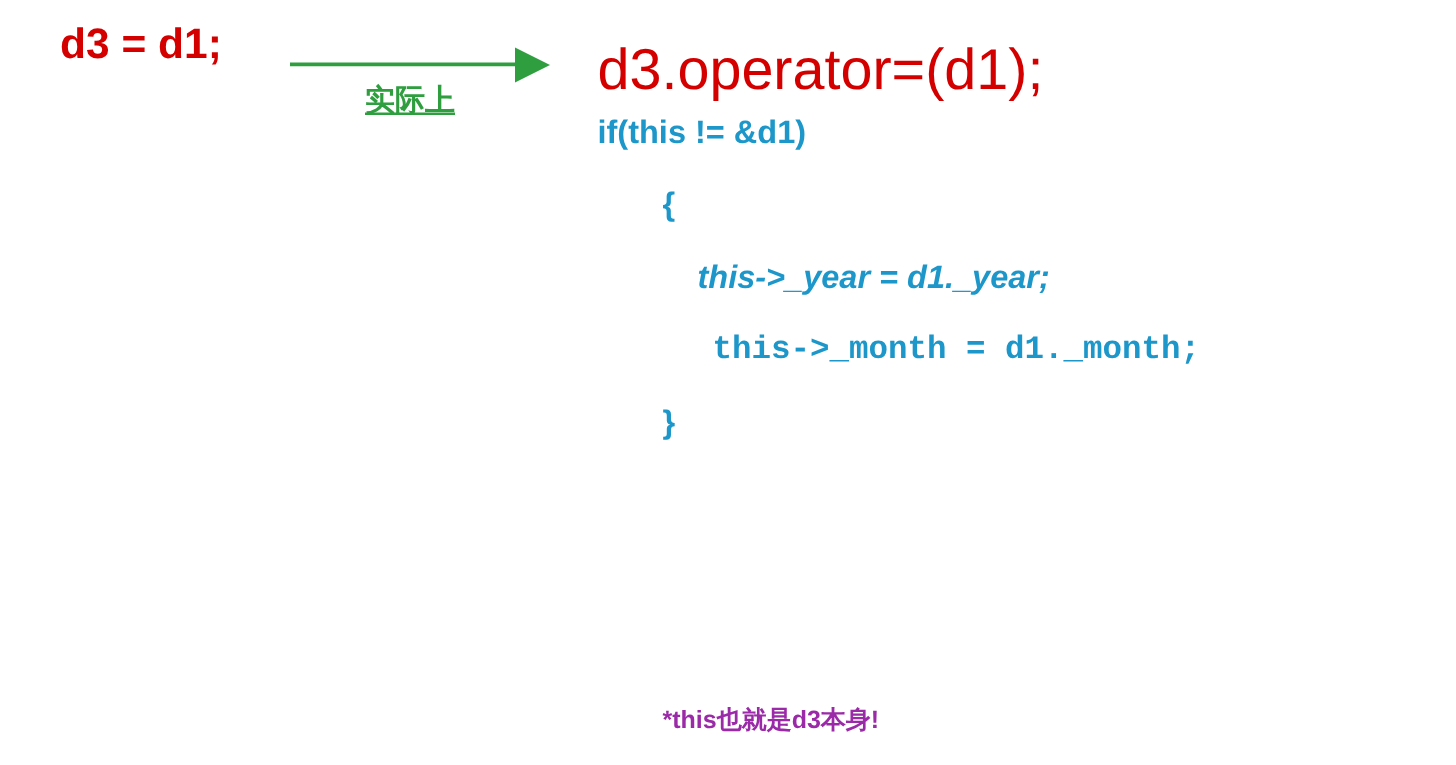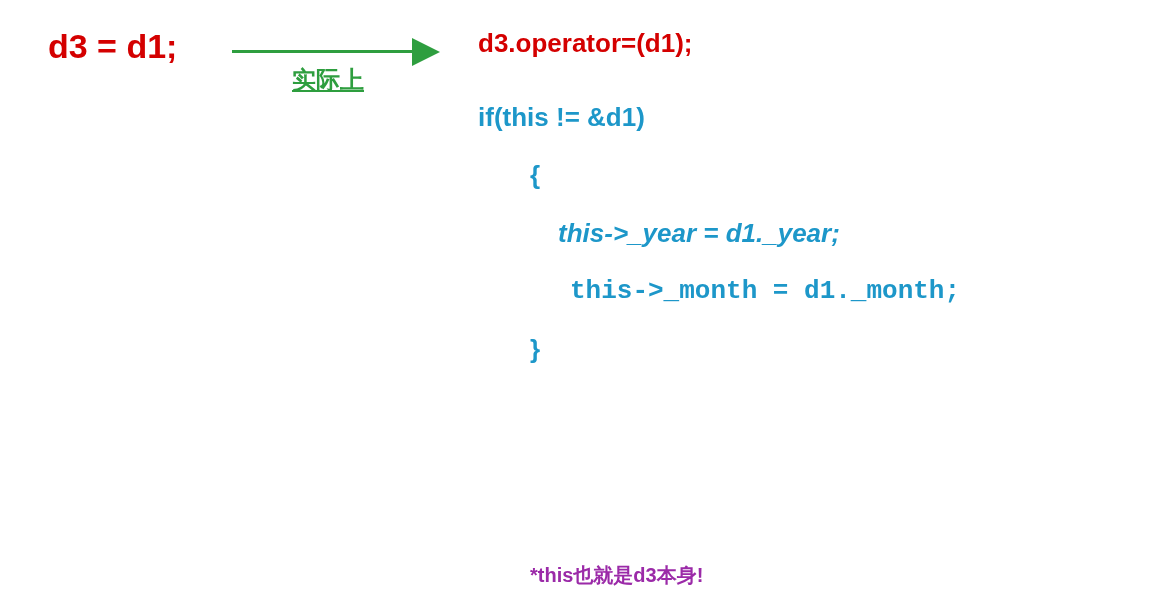--- a/index.html
+++ b/index.html
@@ -12,21 +12,21 @@
     overflow: hidden;
   }
   .stage {
     position: relative;
     width: 1165px;
     height: 612px;
   }
   .left-code {
     position: absolute;
     left: 48px;
-    top: 27px;
+    top: 16px;
     font-size: 34px;
     font-weight: 700;
     color: #d40000;
     white-space: pre;
   }
   .arrow-wrap {
     position: absolute;
     left: 232px;
     top: 30px;
     width: 230px;
@@ -57,29 +57,29 @@
     font-size: 24px;
     font-weight: 700;
     color: #2e9e3f;
     white-space: nowrap;
     text-decoration: underline;
   }
   .right-title {
     position: absolute;
     left: 478px;
     top: 28px;
-    font-size: 26px;
-    font-weight: 700;
+    font-size: 46px;
+    font-weight: 400;
     color: #d40000;
     white-space: pre;
   }
   .code-block {
     position: absolute;
     left: 478px;
-    top: 88px;
+    top: 76px;
     color: #1d97c9;
     font-size: 26px;
     font-weight: 700;
     line-height: 58px;
   }
   .code-block .row {
     display: block;
     white-space: pre;
   }
   .ind1 { padding-left: 52px; }

